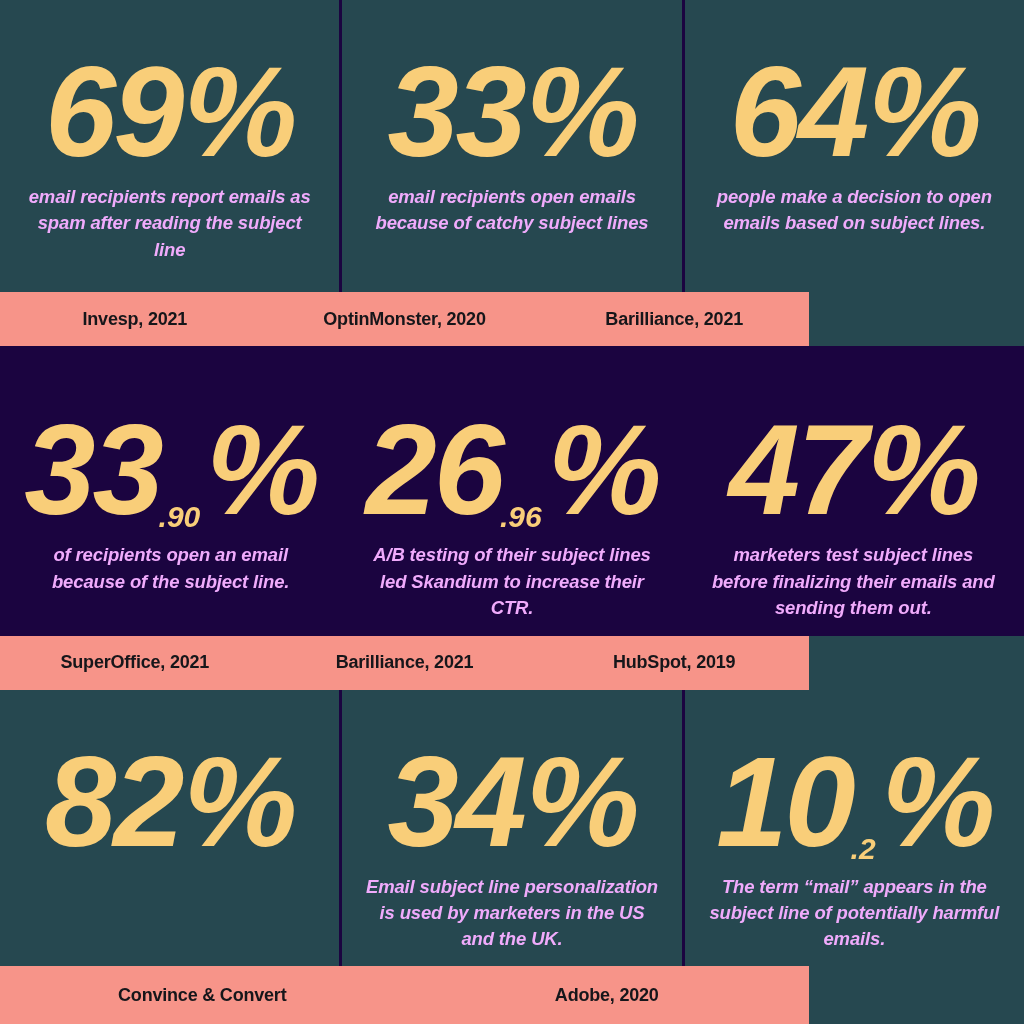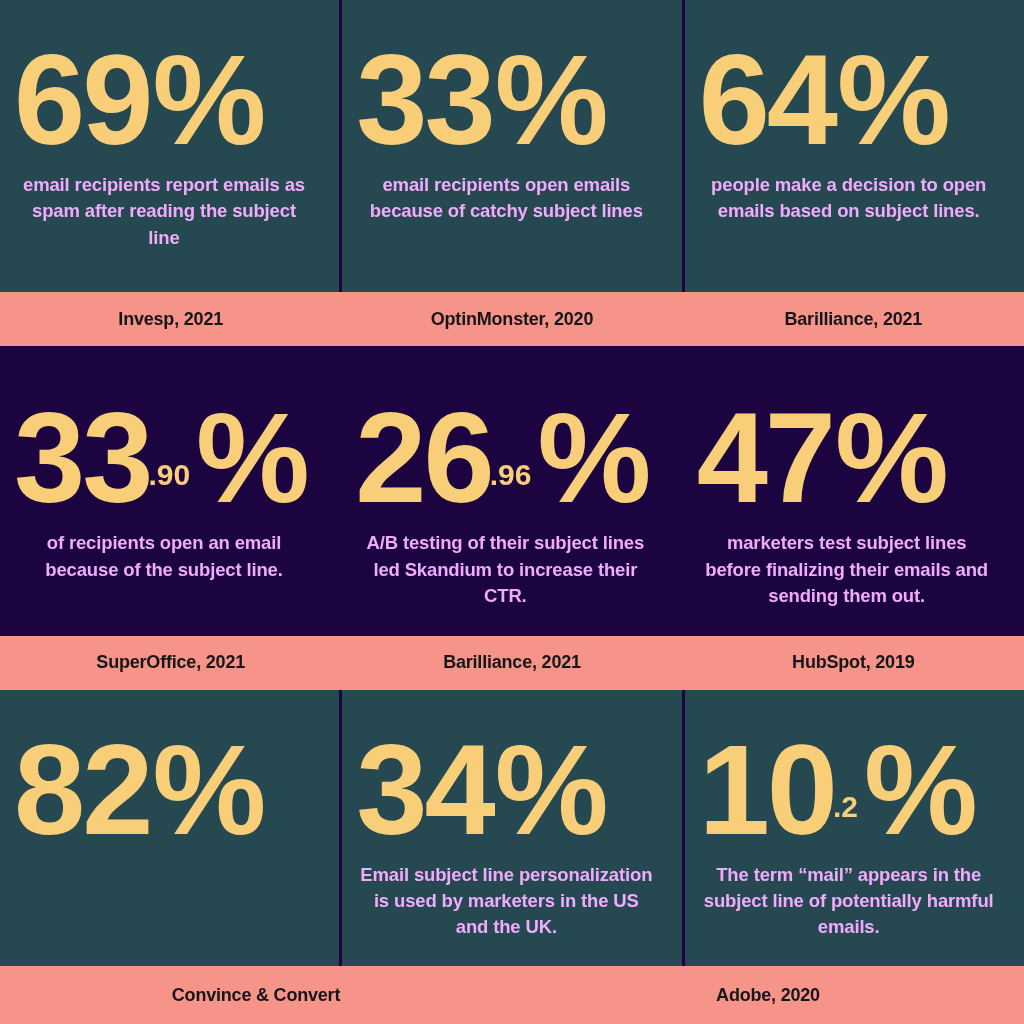--- a/index.html
+++ b/index.html
@@ -30,39 +30,40 @@
     width: 1024px;
     box-sizing: border-box;
   }
   .stat-row.theme-teal  { background: #264850; height: 293px; }
   .stat-row.theme-navy  { background: #1B0440; height: 290px; }
   .stat-row.theme-teal.last { height: 277px; }
 
   .source-row {
     display: flex;
     flex-direction: row;
-    width: 1024px;
+    width: 809px;
     height: 54px;
     background: #F79489;
     align-items: center;
     box-sizing: border-box;
   }
   .source-row.last { height: 58px; }
 
   
   .cell {
     flex: 1 1 0;
     min-width: 0;
     display: flex;
     flex-direction: column;
-    align-items: flex-start;
+    align-items: center;
     justify-content: flex-start;
     box-sizing: border-box;
-    padding: 0 14px;
+    padding: 12px 14px;
     position: relative;
+    font-style: italic;
   }
   .theme-teal .cell + .cell { border-left: 3px solid #1B0440; }
 
   .stat-number {
     color: #F9CE79;
     font-weight: 700;
     font-size: 128px;
     line-height: 1.0;
     letter-spacing: -3px;
     white-space: nowrap;
@@ -71,21 +72,21 @@
     margin-top: 36px;
     margin-bottom: 8px;
   }
   .theme-navy .stat-number { margin-top: 48px; }
   .stat-number .int { display: inline-block; }
   .stat-number .dec {
     font-size: 30px;
     letter-spacing: 0px;
     line-height: 1;
     position: relative;
-    bottom: 32px;
+    bottom: 2px;
     left: -2px;
     margin-right: 2px;
     font-weight: 700;
   }
   .stat-number .pct { display: inline-block; }
   .stat-number.has-dec .pct { margin-left: 2px; }
 
   .stat-caption {
     color: #f0abfc;
     font-weight: 700;

